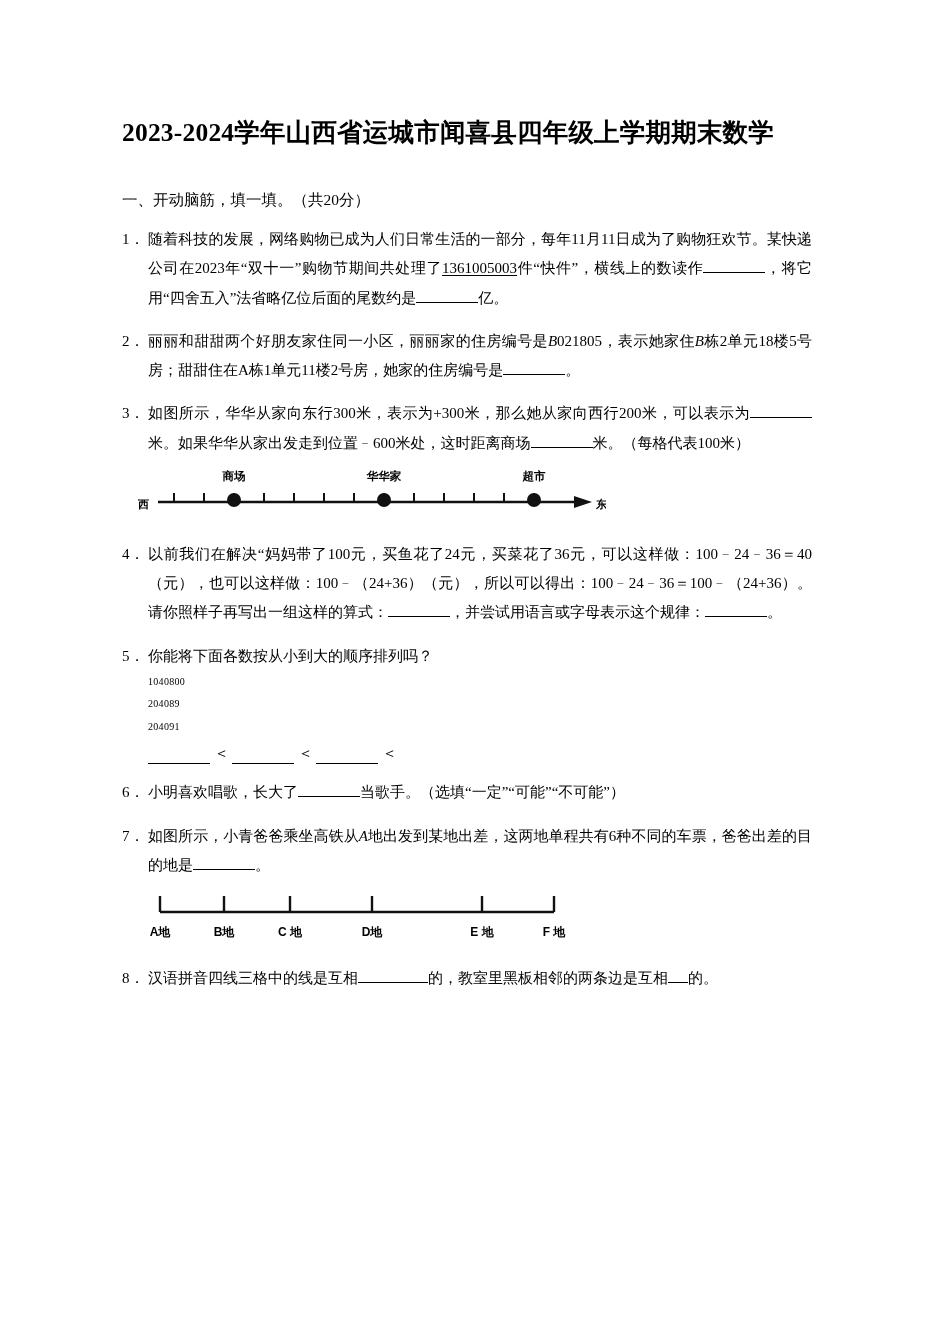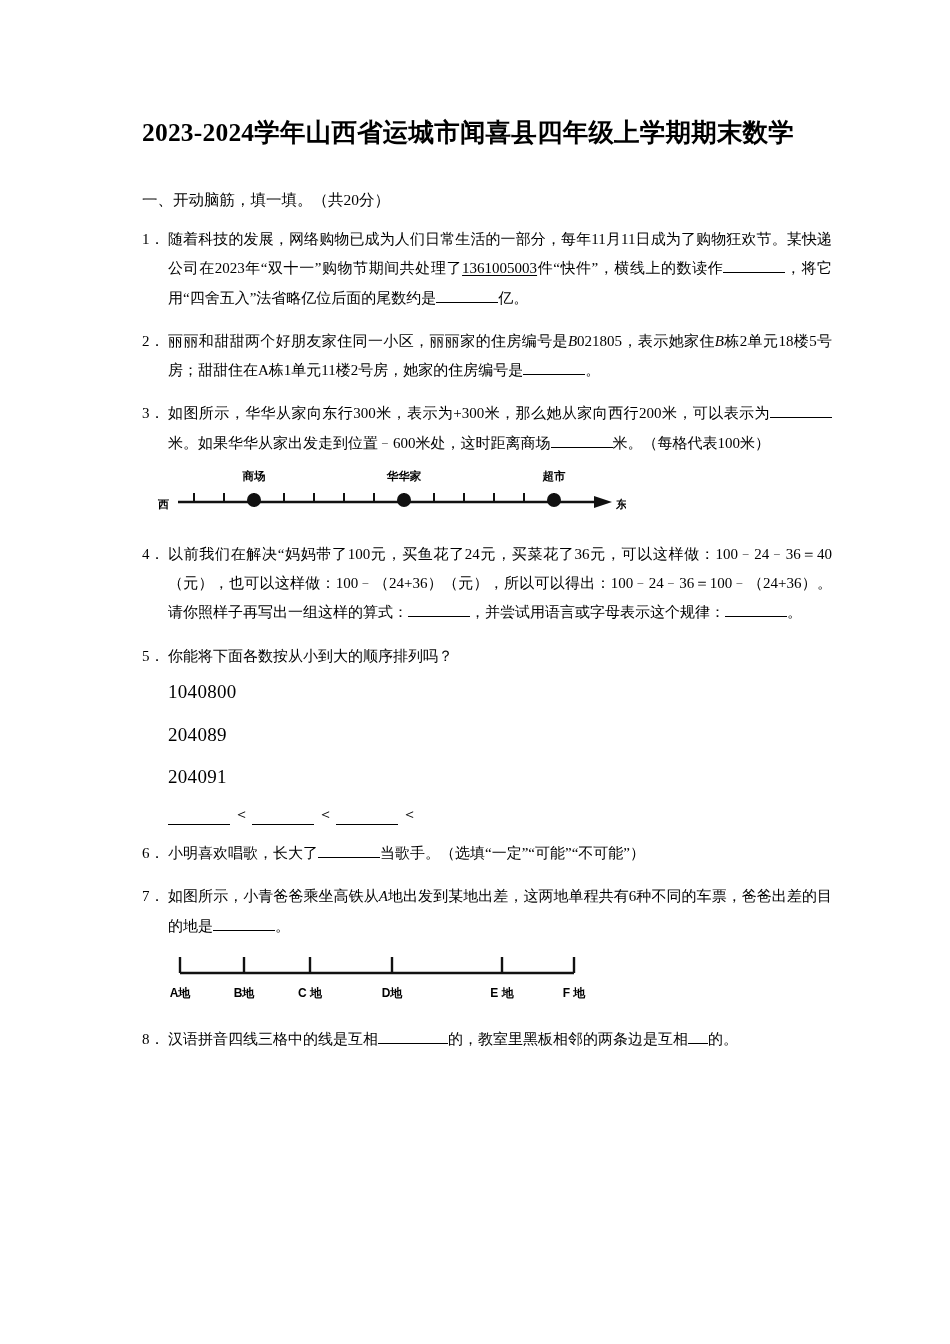--- a/index.html
+++ b/index.html
@@ -16,21 +16,21 @@
     position: relative;
     width: 950px;
     height: 1344px;
     margin: 0 auto;
     background: #ffffff;
     box-sizing: border-box;
     overflow: hidden;
   }
   .content {
     position: absolute;
-    left: 142px;
+    left: 122px;
     top: 0;
     width: 690px;
   }
 
   
   .doc-title {
     margin-top: 118px;
     font-size: 25.5px;
     font-weight: 700;
     line-height: 1.15;
@@ -91,21 +91,21 @@
     text-decoration: underline;
     text-underline-offset: 2px;
   }
   .ital {
     font-style: italic;
   }
 
   
   .numlist {
     margin-left: 26px;
-    font-size: 19px;
+    font-size: 10px;
     line-height: 2.25;
   }
   .numlist div { letter-spacing: 0.3px; }
   .cmp-row {
     margin-left: 26px;
     margin-top: 6px;
     font-size: 15px;
     display: flex;
     align-items: flex-end;
     gap: 0px;

